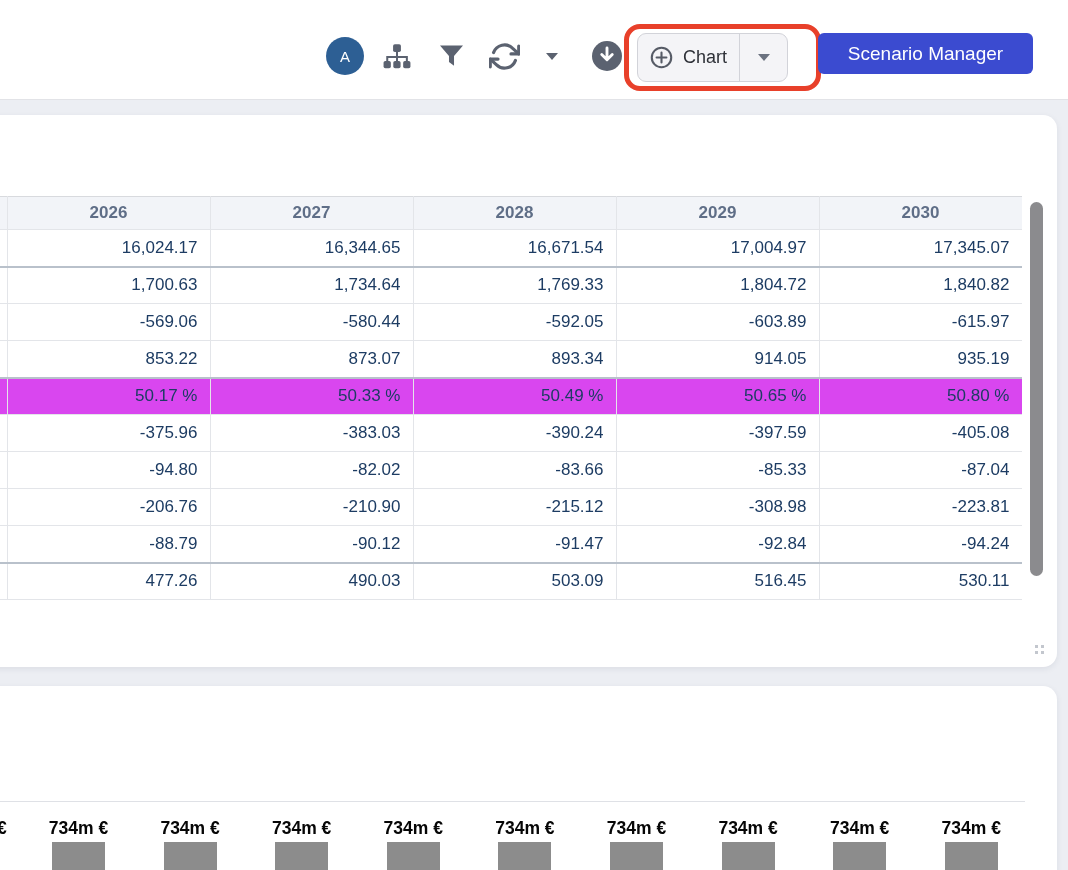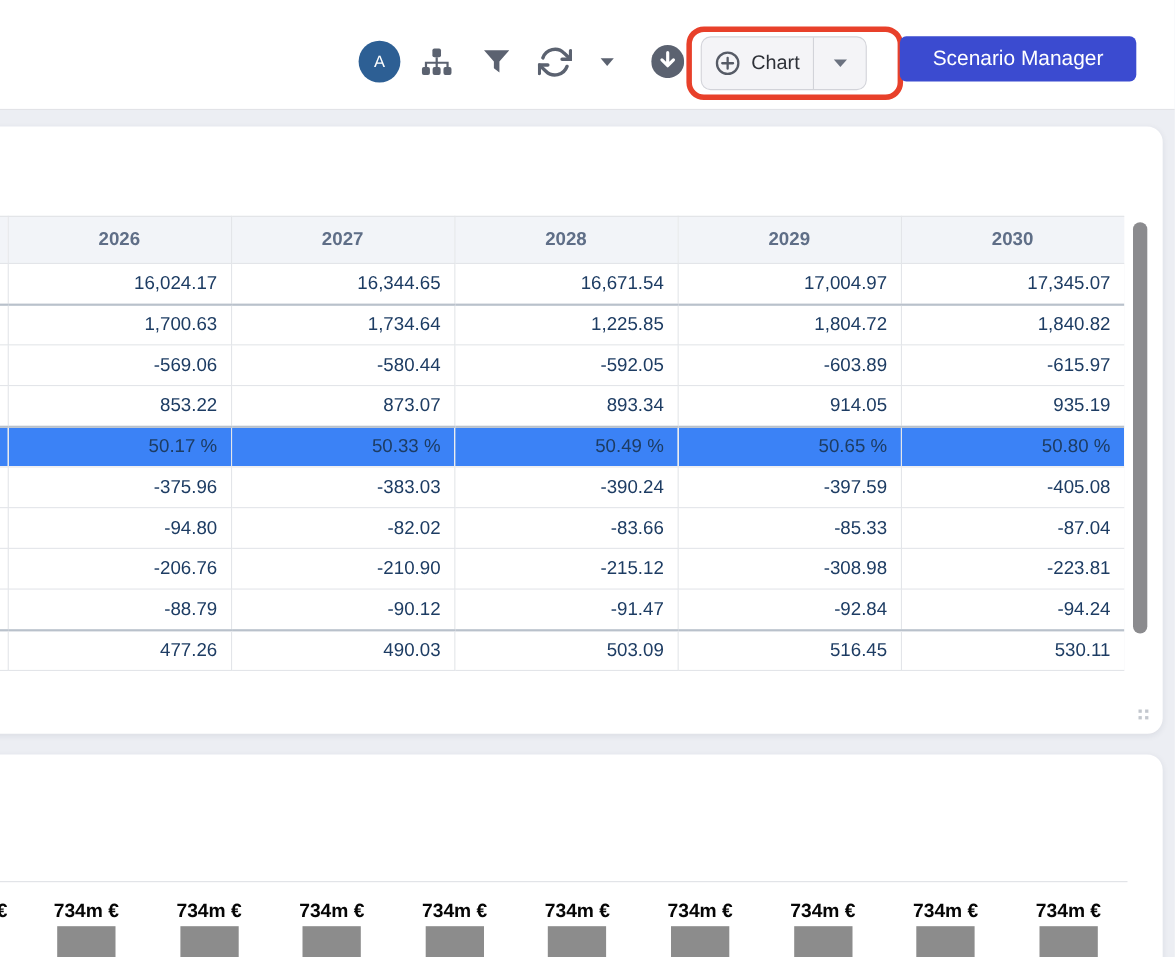--- a/index.html
+++ b/index.html
@@ -28,25 +28,25 @@
   .scenario-btn{position:absolute;left:818px;top:33px;width:215px;height:41px;background:#3b4bd0;border:none;border-radius:6px;color:#ffffff;font-size:19px;font-family:"Liberation Sans",sans-serif;cursor:pointer;}
 
   
   .card{position:absolute;background:#ffffff;border-radius:14px;box-shadow:0 2px 6px rgba(30,40,70,0.08);}
   .card1{left:-24px;top:115px;width:1081px;height:552px;}
   .card2{left:-24px;top:686px;width:1081px;height:220px;}
 
   .table-wrap{position:absolute;left:0;top:196px;width:1022px;height:436px;overflow:hidden;}
   table.grid{border-collapse:collapse;table-layout:fixed;width:1022px;}
   table.grid th,table.grid td{border-right:1px solid #e3e5e9;border-bottom:1px solid #e3e5e9;box-sizing:border-box;overflow:hidden;white-space:nowrap;}
-  table.grid th{height:43px;background:#f2f4f8;border-top:1px solid #d8dade;color:#5f6e87;font-size:17px;font-weight:bold;text-align:center;}
+  table.grid th{height:33px;background:#f2f4f8;border-top:1px solid #d8dade;color:#5f6e87;font-size:17px;font-weight:bold;text-align:center;}
   table.grid td{height:37px;color:#1d3c63;font-size:17px;text-align:right;padding-right:12px;background:#fff;}
   table.grid td.sliver,table.grid th.sliver{padding:0;}
   tr.sep-after td{border-bottom:2px solid #b9c1cb;}
-  tr.highlight td{background:#3b82f6;margin-left:18px;}
+  tr.highlight td{background:#d946ef;margin-left:18px;}
 
   .vscroll{position:absolute;left:1030px;top:202px;width:13px;height:374px;background:#8b8b8e;border-radius:7px;}
   .resize-dots{position:absolute;left:1035px;top:645px;width:10px;height:9px;display:grid;grid-template-columns:3px 3px;grid-template-rows:3px 3px;gap:3px;}
   .resize-dots i{background:#c3c7ce;display:block;}
 
   
   .chart-divider{position:absolute;left:0;top:801px;width:1025px;height:1px;background:#dfe1e6;}
   .bar-label{position:absolute;top:818px;width:90px;text-align:center;font-size:17.5px;font-weight:bold;color:#060606;}
   .bar{position:absolute;top:842px;width:53px;height:42px;background:#8c8c8c;}
 </style>
@@ -139,21 +139,21 @@
             <td>16,024.17</td>
             <td>16,344.65</td>
             <td>16,671.54</td>
             <td>17,004.97</td>
             <td>17,345.07</td>
           </tr>
           <tr>
             <td class="sliver"></td>
             <td>1,700.63</td>
             <td>1,734.64</td>
-            <td>1,225.85</td>
+            <td>1,769.33</td>
             <td>1,804.72</td>
             <td>1,840.82</td>
           </tr>
           <tr>
             <td class="sliver"></td>
             <td>-569.06</td>
             <td>-580.44</td>
             <td>-592.05</td>
             <td>-603.89</td>
             <td>-615.97</td>

